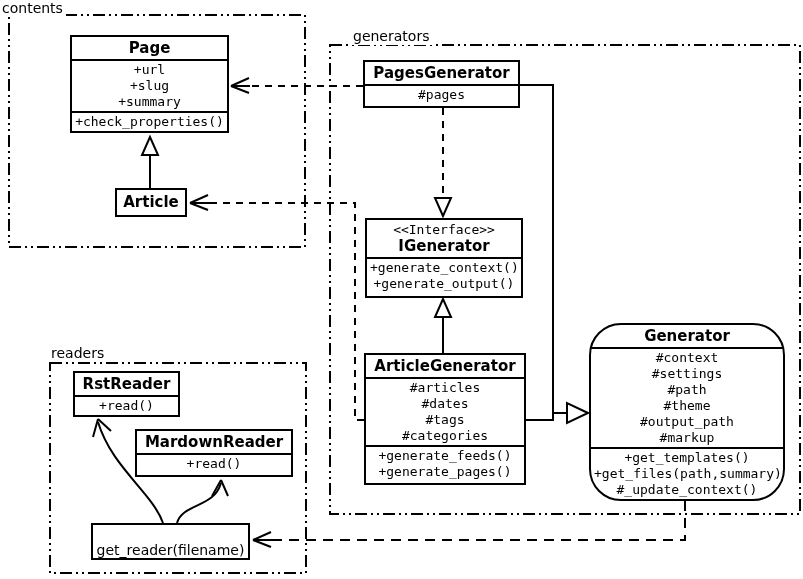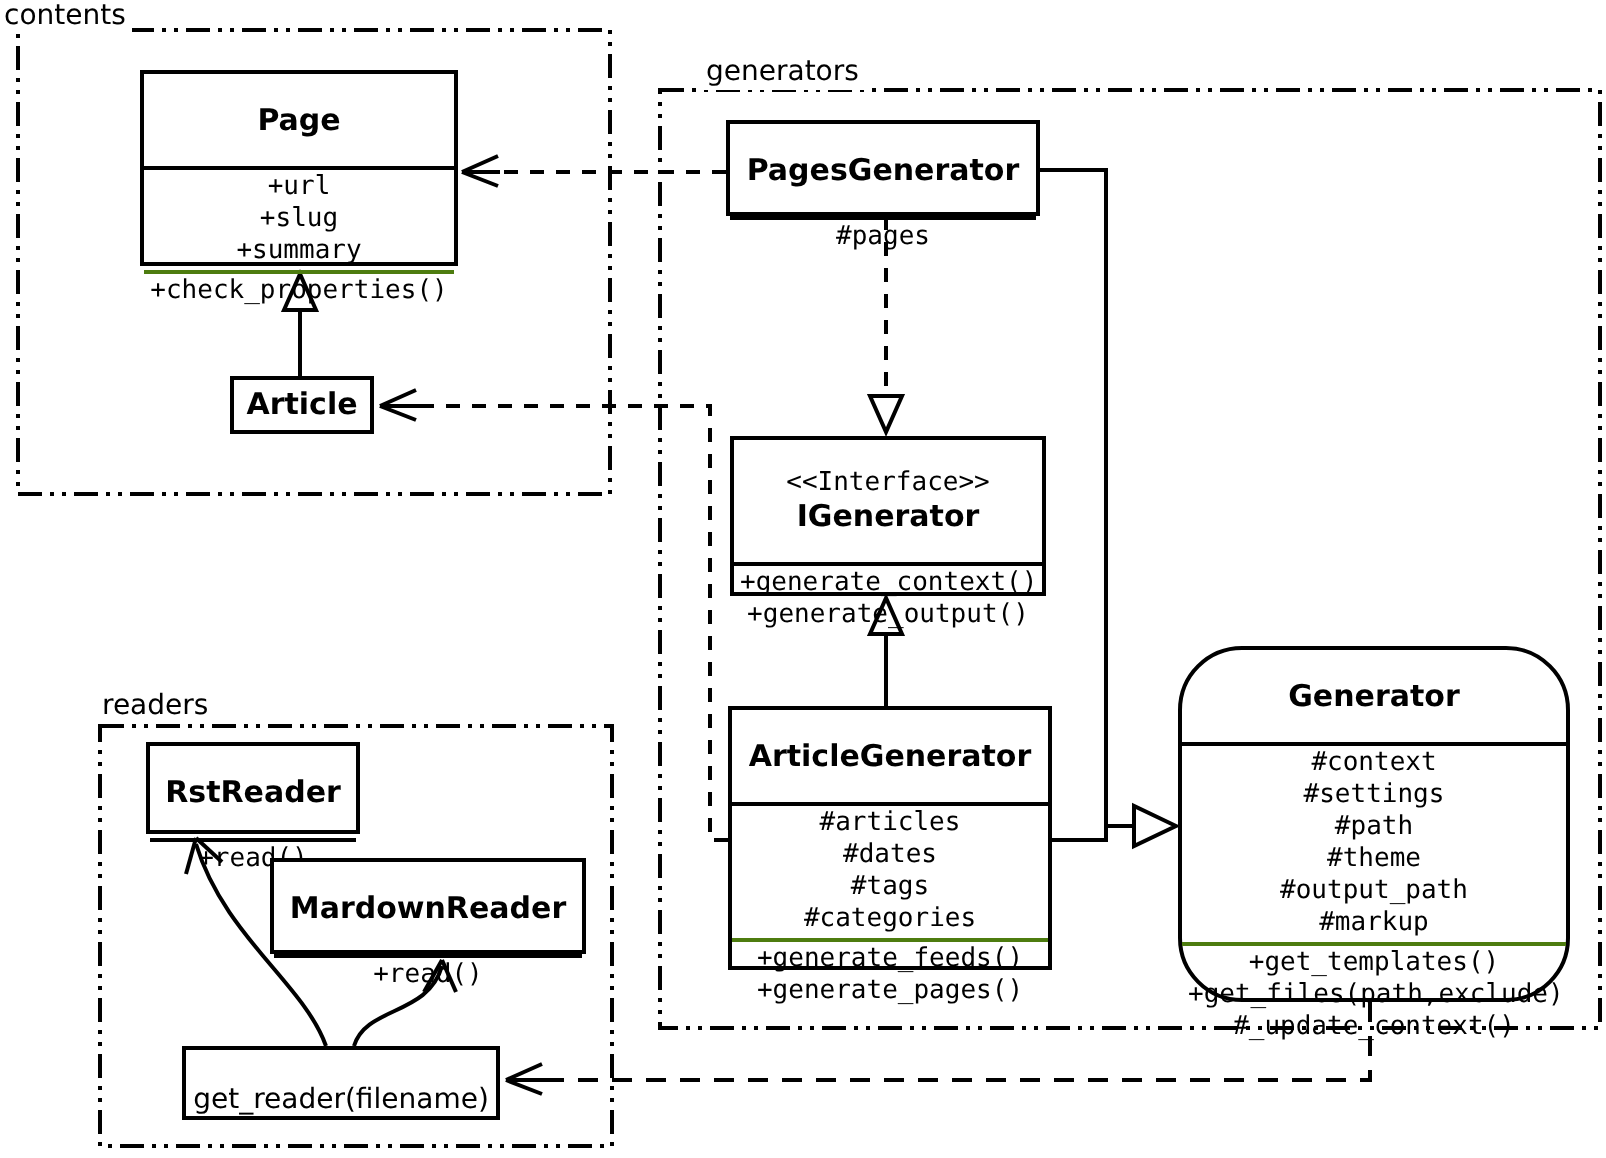--- a/index.html
+++ b/index.html
@@ -25,33 +25,33 @@
   .uml {
     position: absolute;
     z-index: 1;
     box-sizing: border-box;
     background: #ffffff;
     border: 2px solid #000000;
   }
   .cls-title {
     font: bold 15px/18px "DejaVu Sans", sans-serif;
     text-align: center;
-    padding: 14px 4px;
+    padding: 2px 4px;
     border-bottom: 2px solid #000000;
     white-space: nowrap;
   }
   .cls-title.title-only { border-bottom: none; padding: 3px 0; }
   .stereotype {
     font: 13px/15px "DejaVu Sans Mono", monospace;
     font-weight: normal;
     text-align: center;
     white-space: nowrap;
   }
   .sec { padding: 1px 0; }
-  .sec.methods { border-top: 2px solid #4d7c0f; }
+  .sec.methods { border-top: 2px solid #000000; }
   .row {
     font: 13px/16px "DejaVu Sans Mono", monospace;
     padding: 0 3px;
     white-space: pre;
     text-align: center;
   }
   .plainbox {
     display: flex;
     align-items: flex-end;
     justify-content: center;
@@ -190,21 +190,21 @@
     <div class="sec attrs">
       <div class="row">#context</div>
       <div class="row">#settings</div>
       <div class="row">#path</div>
       <div class="row">#theme</div>
       <div class="row">#output_path</div>
       <div class="row">#markup</div>
     </div>
     <div class="sec methods">
       <div class="row">+get_templates()</div>
-      <div class="row">+get_files(path,exclude)</div>
+      <div class="row">+get_files(path,summary)</div>
       <div class="row">#_update_context()</div>
     </div>
   </div>
 
   <div class="uml" style="left:73px; top:371px; width:107px; height:46px;">
     <div class="cls-title">RstReader</div>
     <div class="sec">
       <div class="row">+read()</div>
     </div>
   </div>

